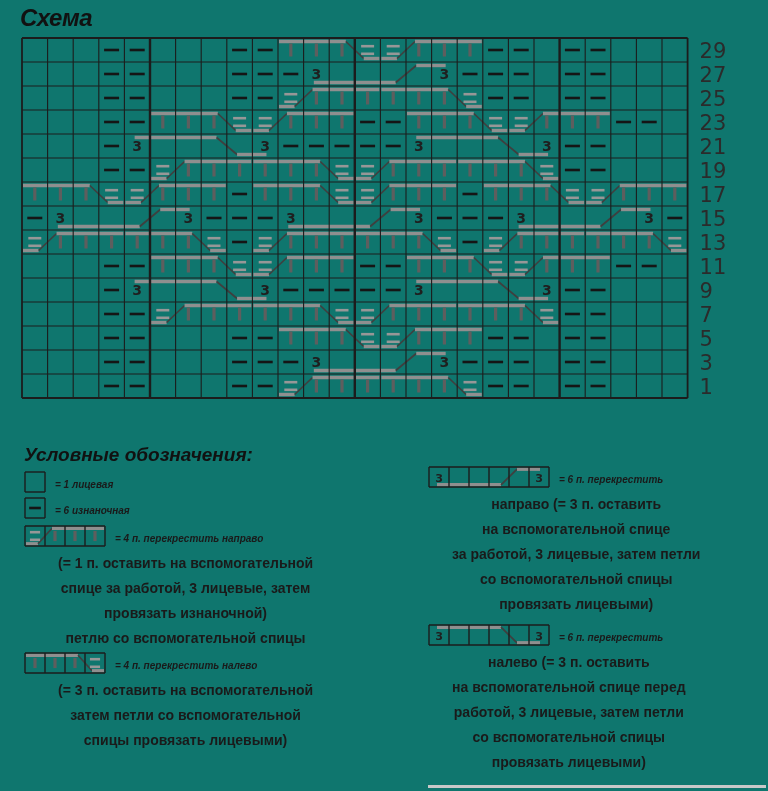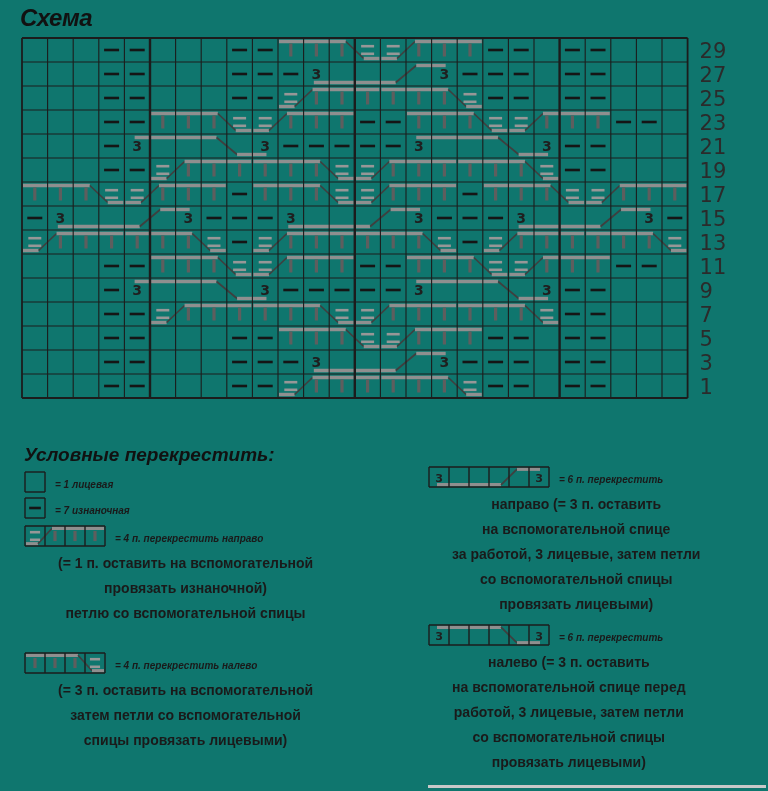--- a/index.html
+++ b/index.html
@@ -509,40 +509,40 @@
       <line x1="444.40000000000003" y1="355.5" x2="444.40000000000003" y2="368.5" stroke="#5e5e5e" stroke-width="3.2"></line>
       <line x1="463.5" y1="358.2" x2="476.5" y2="358.2" stroke="#979797" stroke-width="2.6"></line>
       <line x1="463.5" y1="365.8" x2="476.5" y2="365.8" stroke="#979797" stroke-width="2.6"></line>
       <line x1="488.1" y1="362" x2="503.1" y2="362" stroke="#151515" stroke-width="2.6"></line>
       <line x1="513.7" y1="362" x2="528.7" y2="362" stroke="#151515" stroke-width="2.6"></line>
       <line x1="564.9" y1="362" x2="579.9" y2="362" stroke="#151515" stroke-width="2.6"></line>
       <line x1="590.5" y1="362" x2="605.5" y2="362" stroke="#151515" stroke-width="2.6"></line>
       <text x="699.6" y="369.5" font-family="&quot;DejaVu Sans&quot;, sans-serif" font-size="21" fill="#2b2b2b">1</text>
     </svg>
 
-  <div class="legend-heading">Условные перекрестить:</div>
+  <div class="legend-heading">Условные обозначения:</div>
 
   <div class="li" style="left:24px;top:471px">
     <span class="sym"><svg width="22" height="22" viewBox="0 0 22 22">
           <line x1="1" y1="1" x2="1" y2="21" stroke="#1c1c1c" stroke-width="1.4"></line>
           <line x1="21" y1="1" x2="21" y2="21" stroke="#1c1c1c" stroke-width="1.4"></line>
           <line x1="1" y1="1" x2="21" y2="1" stroke="#1c1c1c" stroke-width="1.4"></line>
           <line x1="1" y1="21" x2="21" y2="21" stroke="#1c1c1c" stroke-width="1.4"></line>
         </svg></span>
     <span class="txt">= 1 лицевая</span>
   </div>
   <div class="li" style="left:24px;top:497px">
     <span class="sym"><svg width="22" height="22" viewBox="0 0 22 22">
           <line x1="1" y1="1" x2="1" y2="21" stroke="#1c1c1c" stroke-width="1.4"></line>
           <line x1="21" y1="1" x2="21" y2="21" stroke="#1c1c1c" stroke-width="1.4"></line>
           <line x1="1" y1="1" x2="21" y2="1" stroke="#1c1c1c" stroke-width="1.4"></line>
           <line x1="1" y1="21" x2="21" y2="21" stroke="#1c1c1c" stroke-width="1.4"></line>
           <line x1="5.1499999999999995" y1="11" x2="16.85" y2="11" stroke="#151515" stroke-width="2.6"></line>
         </svg></span>
-    <span class="txt">= 7 изнаночная</span>
+    <span class="txt">= 6 изнаночная</span>
   </div>
   <div class="li" style="left:24px;top:525px">
     <span class="sym"><svg width="82" height="22" viewBox="0 0 82 22">
           <line x1="2" y1="18.8" x2="14" y2="18.8" stroke="#8f8f8f" stroke-width="3.4"></line>
           <line x1="14" y1="18.8" x2="28" y2="3.2" stroke="#3f3f3f" stroke-width="1.7"></line>
           <line x1="28" y1="3.2" x2="80" y2="3.2" stroke="#8f8f8f" stroke-width="3.4"></line>
           <line x1="1" y1="1" x2="1" y2="21" stroke="#1c1c1c" stroke-width="1.4"></line>
           <line x1="21" y1="1" x2="21" y2="21" stroke="#1c1c1c" stroke-width="1.4"></line>
           <line x1="41" y1="1" x2="41" y2="21" stroke="#1c1c1c" stroke-width="1.4"></line>
           <line x1="61" y1="1" x2="61" y2="21" stroke="#1c1c1c" stroke-width="1.4"></line>
@@ -552,20 +552,21 @@
           <line x1="5.93" y1="7.2" x2="16.07" y2="7.2" stroke="#979797" stroke-width="2.6"></line>
           <line x1="5.93" y1="14.8" x2="16.07" y2="14.8" stroke="#979797" stroke-width="2.6"></line>
           <line x1="31" y1="5.93" x2="31" y2="16.07" stroke="#5e5e5e" stroke-width="3.2"></line>
           <line x1="51" y1="5.93" x2="51" y2="16.07" stroke="#5e5e5e" stroke-width="3.2"></line>
           <line x1="71" y1="5.93" x2="71" y2="16.07" stroke="#5e5e5e" stroke-width="3.2"></line>
         </svg></span>
     <span class="txt">= 4 п. перекрестить направо</span>
   </div>
   <div class="cont" style="left:58px;top:551px">
       <div>(= 1 п. оставить на вспомогательной</div>
+      <div>спице за работой, 3 лицевые, затем</div>
       <div>провязать изнаночной)</div>
       <div>петлю со вспомогательной спицы</div>
     </div>
   <div class="li" style="left:24px;top:652px">
     <span class="sym"><svg width="82" height="22" viewBox="0 0 82 22">
           <line x1="2" y1="3.2" x2="54" y2="3.2" stroke="#8f8f8f" stroke-width="3.4"></line>
           <line x1="54" y1="3.2" x2="68" y2="18.8" stroke="#3f3f3f" stroke-width="1.7"></line>
           <line x1="68" y1="18.8" x2="80" y2="18.8" stroke="#8f8f8f" stroke-width="3.4"></line>
           <line x1="1" y1="1" x2="1" y2="21" stroke="#1c1c1c" stroke-width="1.4"></line>
           <line x1="21" y1="1" x2="21" y2="21" stroke="#1c1c1c" stroke-width="1.4"></line>

